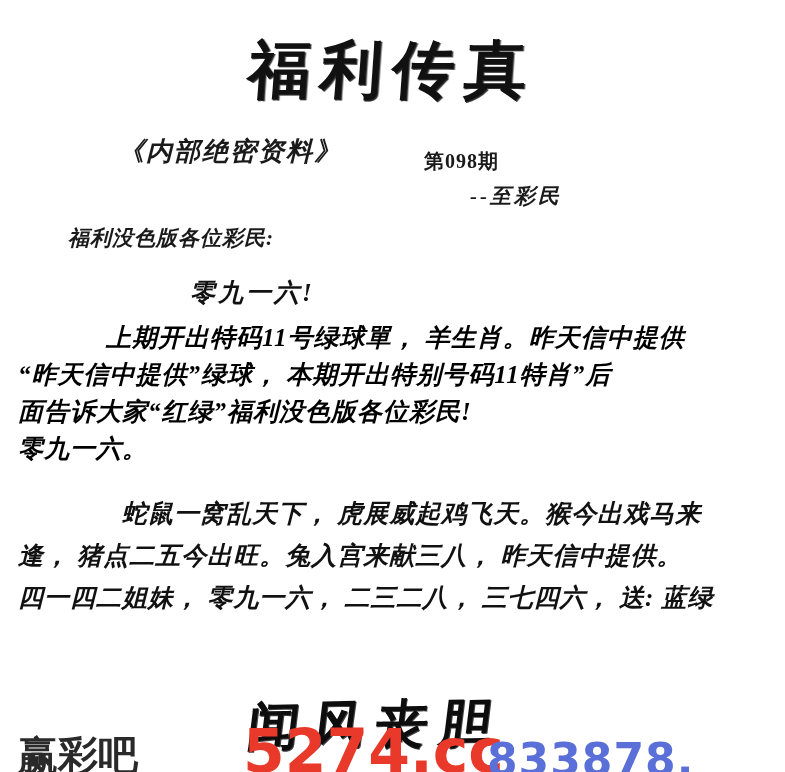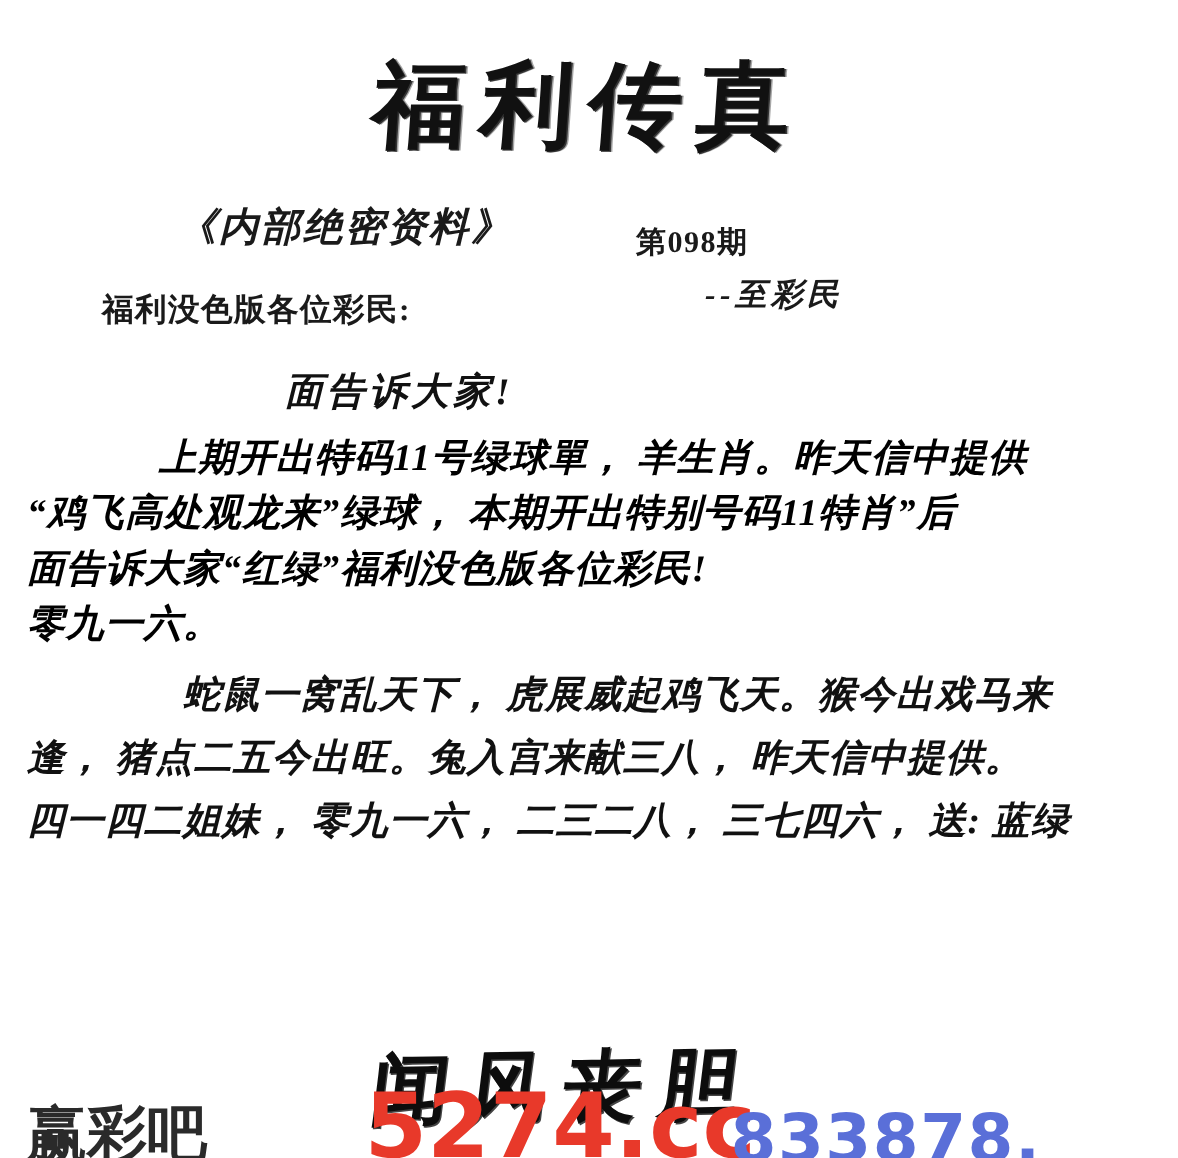--- a/index.html
+++ b/index.html
@@ -65,26 +65,27 @@
     top: 48px;
     font-size: 21px;
     font-weight: bold;
     font-style: italic;
     letter-spacing: 3px;
     color: #1a1a1a;
   }
 
   
   .salutation {
-    margin-top: 24px;
+    margin-top: 56px;
     margin-left: 68px;
     font-size: 21px;
     font-weight: bold;
     letter-spacing: 1px;
     color: #1a1a1a;
+    font-style: italic;
   }
 
   
   .greeting {
     margin-top: 24px;
     margin-left: 190px;
     font-size: 25px;
     font-weight: bold;
     letter-spacing: 3px;
     color: #111111;
@@ -101,21 +102,21 @@
     letter-spacing: 1px;
     line-height: 37px;
     color: #000000;
     font-style: italic;
     white-space: nowrap;
   }
   .indent-1 { text-indent: 88px; }
   .indent-small { text-indent: 0; }
 
   .verse-block {
-    margin-top: 8px;
+    margin-top: 26px;
     margin-left: 18px;
   }
   .verse-line {
     font-size: 25px;
     font-weight: bold;
     letter-spacing: 1px;
     line-height: 42px;
     color: #111111;
     font-style: italic;
     white-space: nowrap;
@@ -176,25 +177,25 @@
   <div class="title">福利传真</div>
 
   <div class="subheader">
     <div class="subtitle-left">《内部绝密资料》</div>
     <div class="issue">第098期</div>
     <div class="to-line">--至彩民</div>
   </div>
 
   <div class="salutation">福利没色版各位彩民:</div>
 
-  <div class="greeting">面告诉大家!</div>
+  <div class="greeting">零九一六!</div>
 
   <div class="body-block">
     <div class="body-line indent-1">上期开出特码11号绿球單， 羊生肖。昨天信中提供</div>
-    <div class="body-line indent-small">“鸡飞高处观龙来”绿球， 本期开出特别号码11特肖”后</div>
+    <div class="body-line indent-small">“昨天信中提供”绿球， 本期开出特别号码11特肖”后</div>
     <div class="body-line indent-small">面告诉大家“红绿”福利没色版各位彩民!</div>
     <div class="body-line indent-small">零九一六。</div>
   </div>
 
   <div class="verse-block">
     <div class="verse-line verse-indent">蛇鼠一窝乱天下， 虎展威起鸡飞天。猴今出戏马来</div>
     <div class="verse-line">逢， 猪点二五今出旺。兔入宫来献三八， 昨天信中提供。</div>
     <div class="verse-line">四一四二姐妹， 零九一六， 二三二八， 三七四六， 送: 蓝绿</div>
   </div>
 

